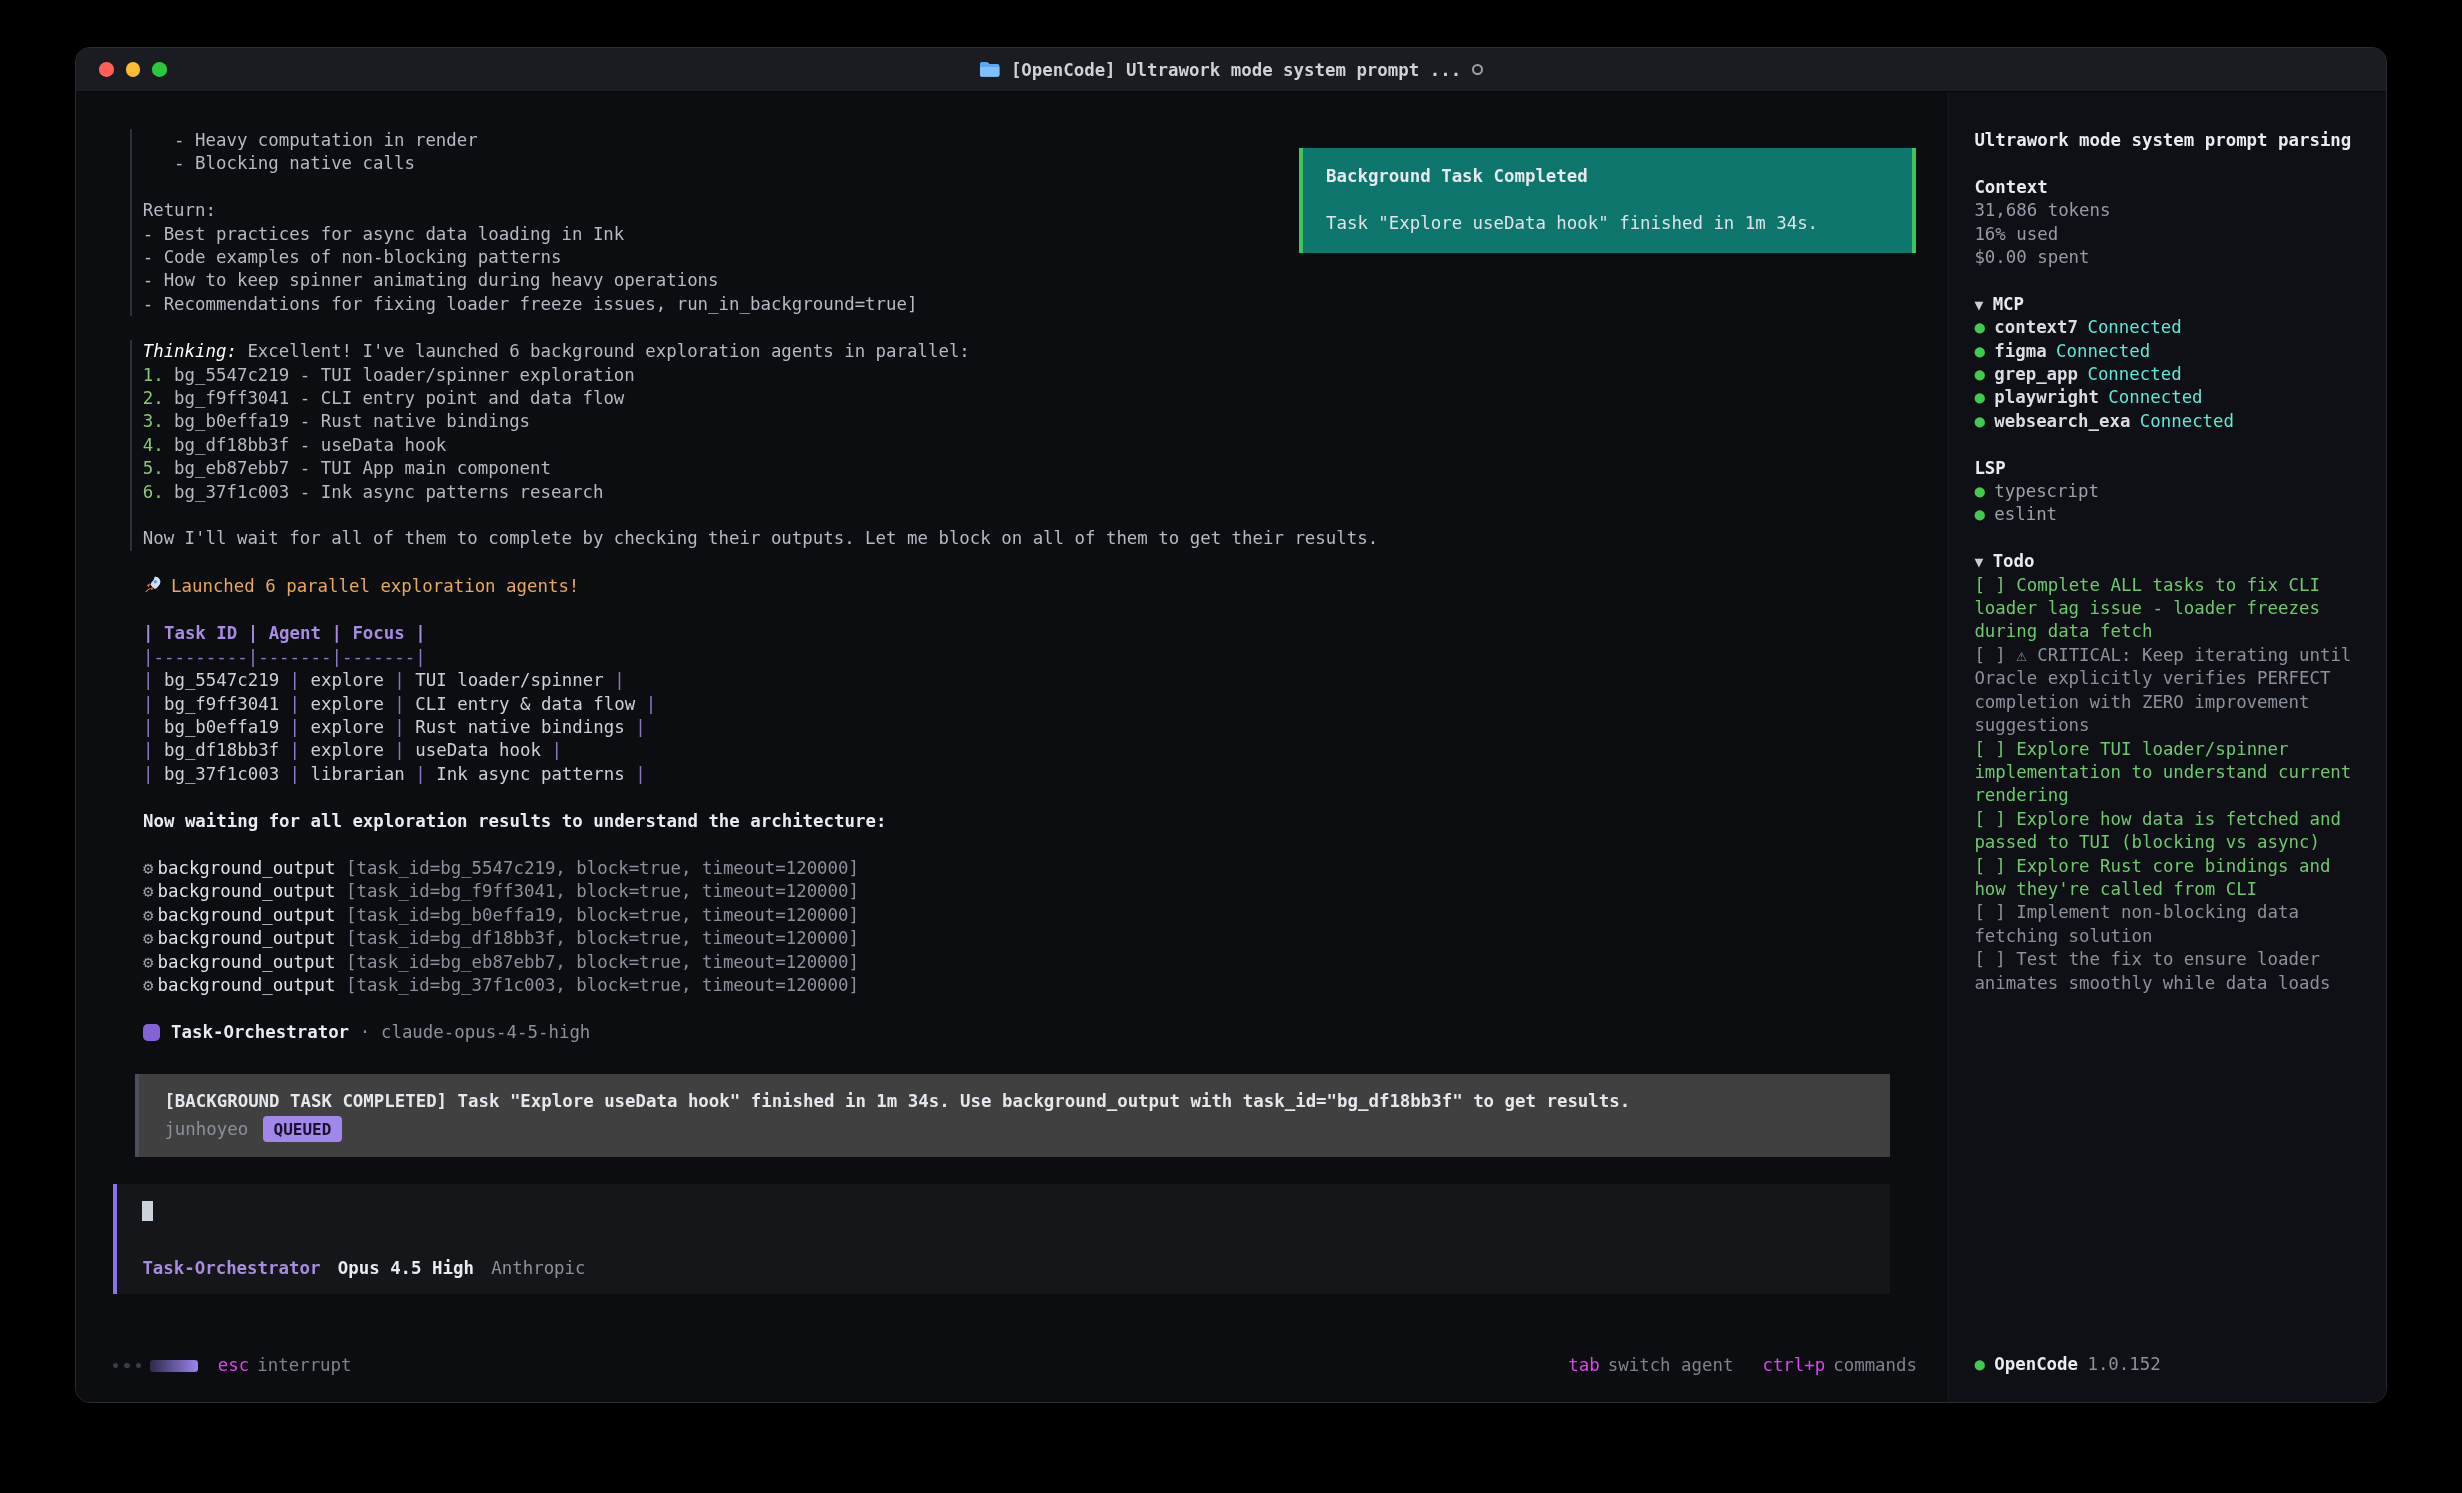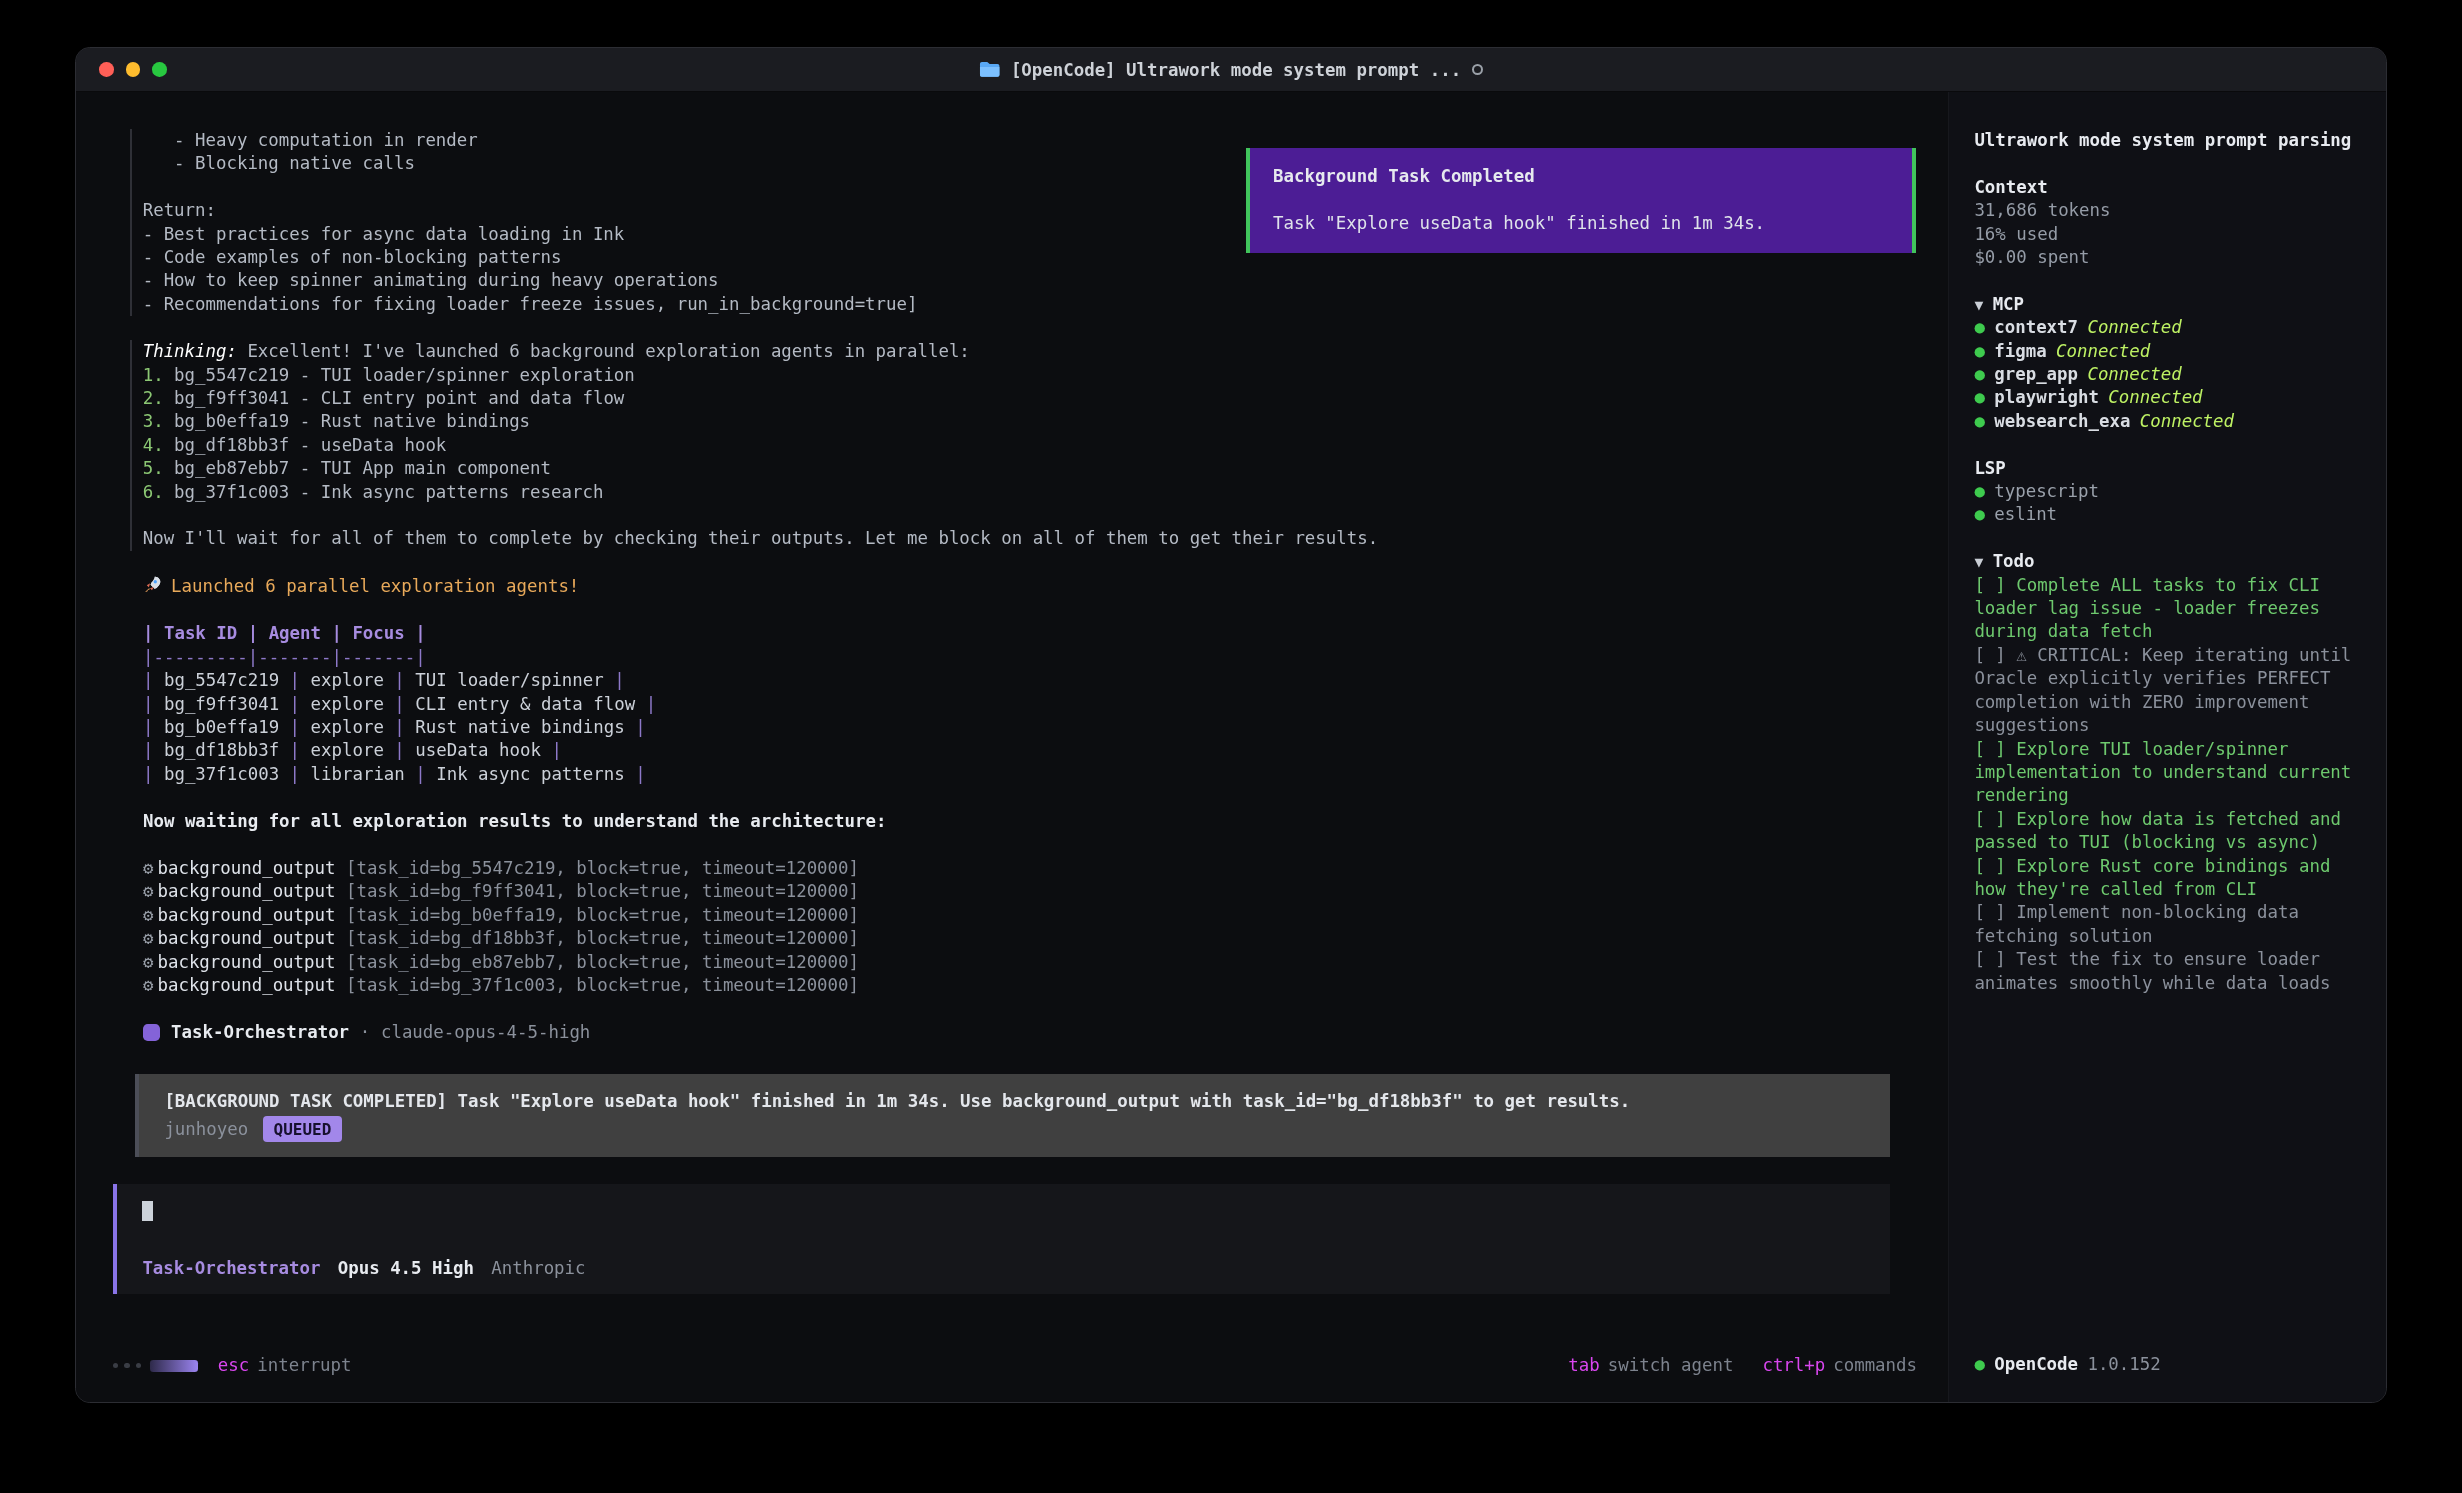--- a/index.html
+++ b/index.html
@@ -96,42 +96,42 @@
   .sb-right { margin-left: auto; display: flex; gap: 29px; }
   .hint { white-space: pre; }
   .key { color: #d946ef; font-weight: 400; }
   .klabel { color: #7d838e; margin-left: 8px; }
   .progress { display: flex; align-items: center; gap: 6px; }
   .pdot { width: 5.4px; height: 5.4px; border-radius: 50%; background: #3a3d45; }
   .pbar { width: 48px; height: 12px; border-radius: 3.3px; background: linear-gradient(90deg,#2e2a4a,#9b84f0); margin-left: 2.7px; }
 
   
   .toast {
-    position: absolute; top: 56px; right: 32px; width: 670px;
-    background: #4c1d95; border-left: 4.7px solid #41c45c; border-right: 4.7px solid #41c45c;
+    position: absolute; top: 56px; right: 32px; width: 617px;
+    background: #0f766e; border-left: 4.7px solid #41c45c; border-right: 4.7px solid #41c45c;
     padding: 17.4px 23px;
   }
   .toast-title { color: #e6e9ee; font-weight: 600; white-space: pre; }
   .toast-body  { color: #dfe3ea; margin-top: 23.4px; white-space: pre; }
 
   
   .sidebar {
     flex: 0 0 438px; background: #0f1015; border-left: 1.3px solid #17181d;
     padding: 37px 25.4px 0 25.4px; display: flex; flex-direction: column;
     font-size: 17.4px; line-height: 23.4px; color: #959ca7; overflow: hidden;
   }
   .sb-title { color: #e8ebf0; font-weight: 700; }
   .section { margin-top: 23.4px; }
   .side-heading { color: #e8ebf0; font-weight: 700; }
   .tri { margin-right: 9.4px; font-size: 14.7px; color: #c9ced5; }
   .ctx-line { color: #959ca7; }
   .side-item { display: flex; align-items: baseline; }
   .gdot { color: #3ecb4e; margin-right: 9.4px; }
   .mname { color: #d9dde3; font-weight: 600; }
-  .mstatus { color: #bef264; margin-left: 9.4px; font-style: italic; }
+  .mstatus { color: #5eead4; margin-left: 9.4px; }
   .lname { color: #9aa1ab; }
   .todo-item { white-space: normal; }
   .todo-green { color: #6ec96e; }
   .todo-dim { color: #8b919c; }
   .sb-footer { margin-top: auto; padding-bottom: 25.4px; display: flex; align-items: baseline; }
   .app-name { color: #e8ebf0; font-weight: 700; }
   .app-version { color: #8b919c; margin-left: 9.4px; }
 </style>
 </head>
 <body>

